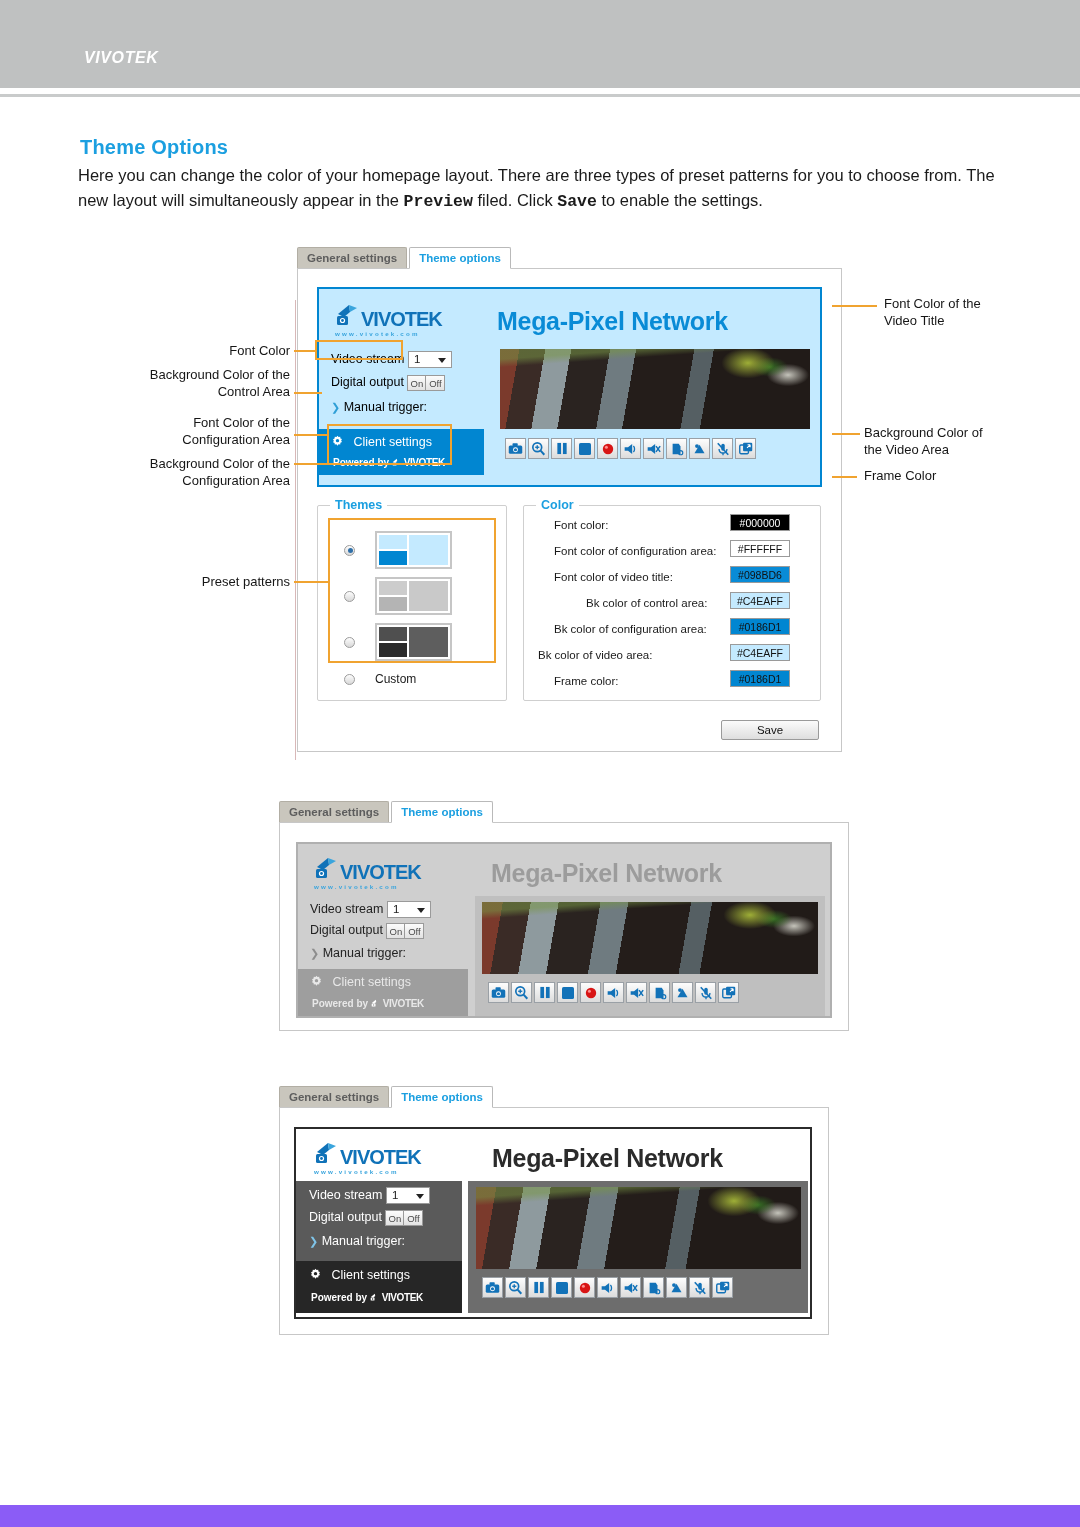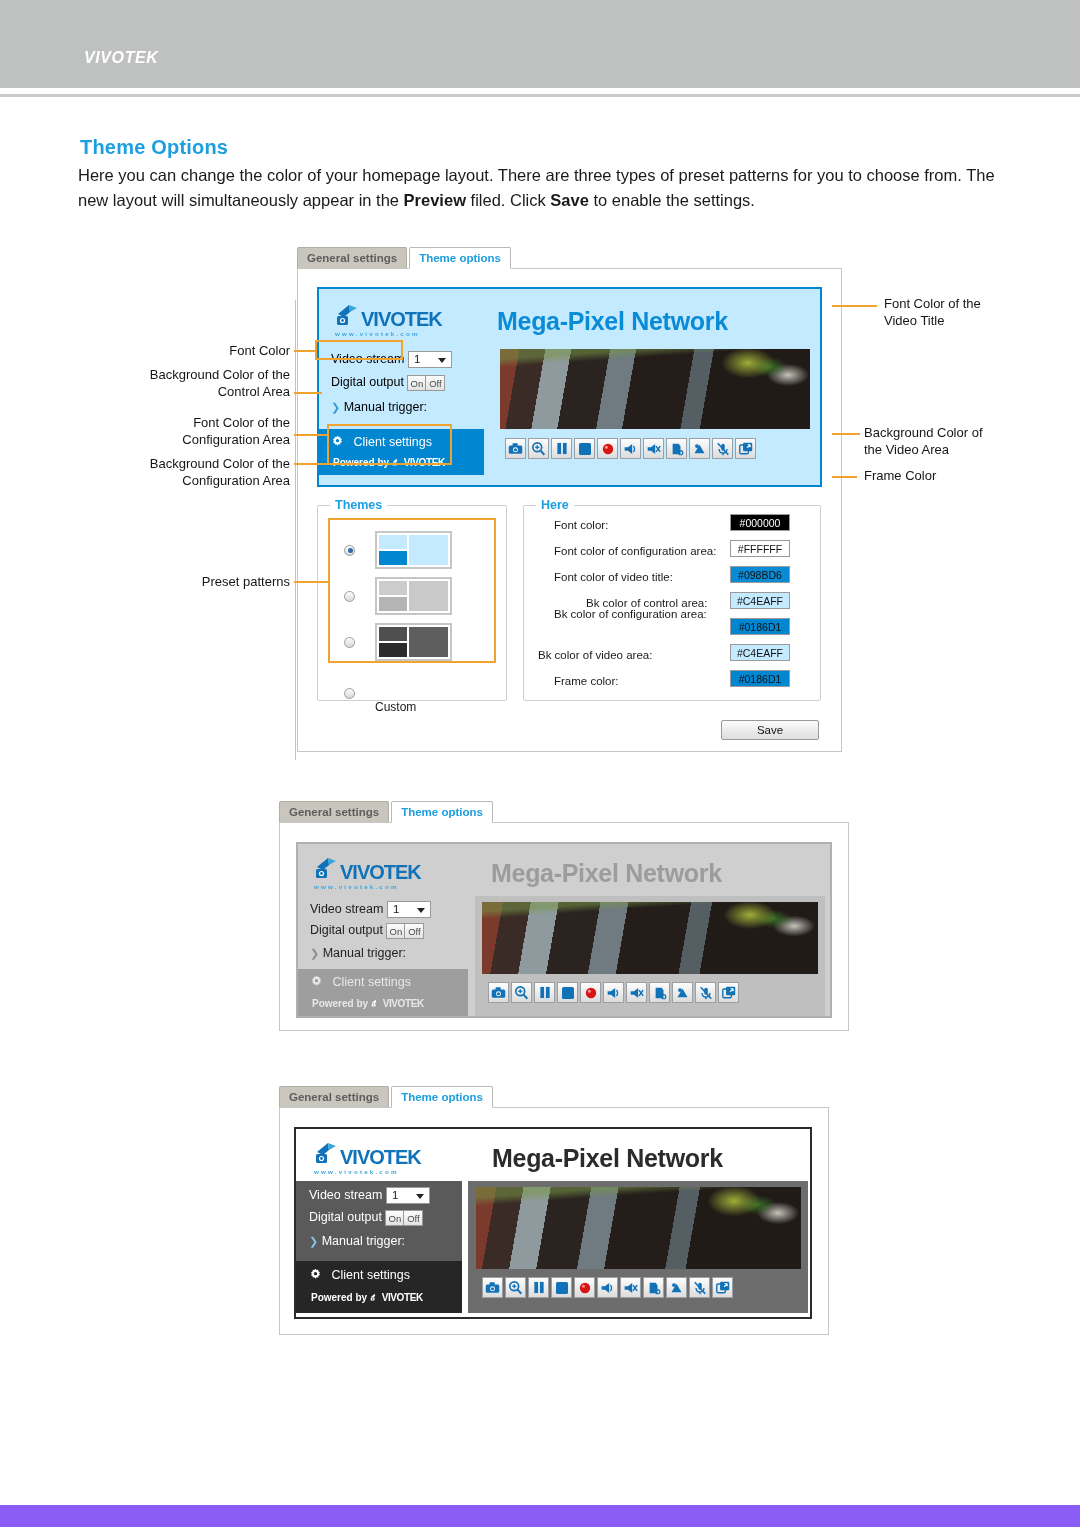--- a/index.html
+++ b/index.html
@@ -41,21 +41,21 @@
   
   .section-title{
     position:absolute; left:80px; top:136px;
     color:#1b9fe0; font-size:20px; font-weight:bold;
     letter-spacing:.2px;
   }
   .intro{
     position:absolute; left:78px; top:163px; width:945px;
     color:#1a1a1a; font-size:16.5px; line-height:25px;
   }
-  .intro b{ font-weight:bold; }
+  .intro b{ font-weight:bold;font-family:Liberation Mono, monospace; }
 
   
   .panel{ position:absolute; }
 
   .tabstrip{ position:absolute; left:0; top:0; height:22px; }
   .tab{
     display:inline-block; height:22px; line-height:21px;
     padding:0 9px; font-size:11.5px; font-weight:bold;
     vertical-align:top; position:relative;
   }
@@ -381,40 +381,40 @@
         <span class="lcol">
             <div style="background:#4f4f4f;"></div>
             <div style="background:#2b2b2b;"></div>
           </span>
         <span class="rcol" style="background:#5e5e5e;"></span>
       </span>
     </div>
 
     <div style="position:absolute; left:26px; top:166px; display:flex; align-items:center; gap:20px;">
       <span class="radio"></span>
-      <span style="font-size:12px; color:#1a1a1a;margin-top:28px;">Custom</span>
+      <span style="font-size:12px; color:#1a1a1a;">Custom</span>
     </div>
   </div>
 
   <div class="fs" style="left:226px; top:258px; width:298px; height:196px;">
-    <span class="lg">Here</span>
+    <span class="lg">Color</span>
 
     <div class="colorrow" style="left:30px; top:13px;">Font color:</div>
     <div class="swatch" style="left:206px; top:8px; background:#000000; color:#ffffff;">#000000</div>
 
     <div class="colorrow" style="left:30px; top:39px;">Font color of configuration area:</div>
     <div class="swatch" style="left:206px; top:34px; background:#ffffff; color:#111111;">#FFFFFF</div>
 
     <div class="colorrow" style="left:30px; top:65px;">Font color of video title:</div>
     <div class="swatch" style="left:206px; top:60px; background:#098bd6; color:#111111;">#098BD6</div>
 
     <div class="colorrow" style="left:30px; top:91px;margin-left:32px;">Bk color of control area:</div>
     <div class="swatch" style="left:206px; top:86px; background:#c4eaff; color:#111111;">#C4EAFF</div>
 
-    <div class="colorrow" style="left:30px; top:102px;">Bk color of configuration area:</div>
+    <div class="colorrow" style="left:30px; top:117px;">Bk color of configuration area:</div>
     <div class="swatch" style="left:206px; top:112px; background:#0186d1; color:#111111;">#0186D1</div>
 
     <div class="colorrow" style="left:14px; top:143px;">Bk color of video area:</div>
     <div class="swatch" style="left:206px; top:138px; background:#c4eaff; color:#111111;">#C4EAFF</div>
 
     <div class="colorrow" style="left:30px; top:169px;">Frame color:</div>
     <div class="swatch" style="left:206px; top:164px; background:#0186d1; color:#111111;">#0186D1</div>
   </div>
 
   <div class="savebtn" style="left:424px; top:473px;">Save</div>

